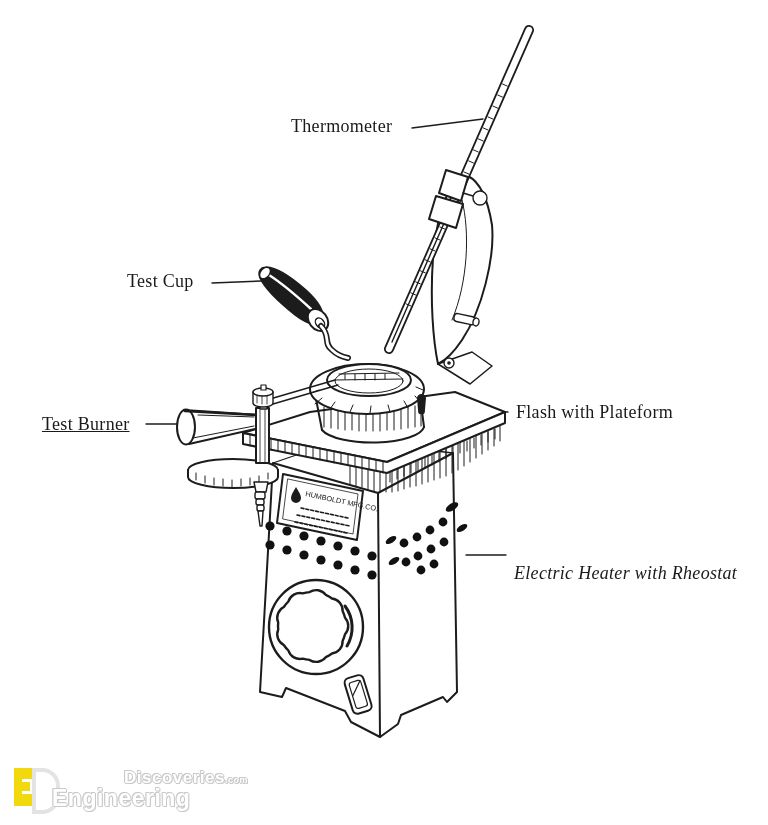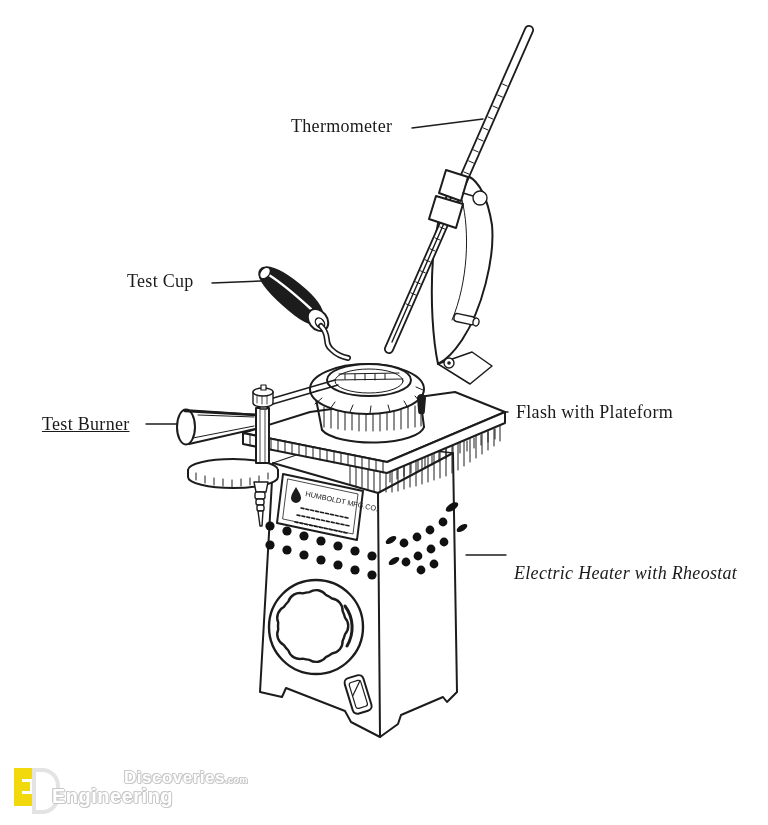--- a/index.html
+++ b/index.html
@@ -12,21 +12,21 @@
   .watermark{position:absolute;left:10px;top:764px;width:230px;height:58px;
              font-family:"Liberation Sans", sans-serif;}
   .wm-part{position:absolute;}
   .e-bar{position:absolute;background:#f2d90e;}
   .d-shape{position:absolute;left:16px;top:0;width:20px;height:38px;border:4px solid #e3e3e3;
            border-radius:0 18px 18px 0;background:transparent;}
   .wm-text{position:absolute;font-weight:bold;color:#ffffff;
            text-shadow:1px 0 #c9c9c9,-1px 0 #c9c9c9,0 1px #c9c9c9,0 -1px #c9c9c9,1px 1px #c9c9c9,-1px -1px #c9c9c9;}
   .wm-top{left:96px;top:4px;font-size:17px;letter-spacing:.5px;margin-left:18px;}
   .wm-suffix{font-size:9px;}
-  .wm-bottom{left:42px;top:21px;font-size:20px;letter-spacing:.5px;text-align:right;}
+  .wm-bottom{left:42px;top:21px;font-size:23px;letter-spacing:.5px;text-align:right;}
 </style>
 </head>
 <body>
 
 <div id="canvas">
 
 <svg width="768" height="825" viewBox="0 0 768 825">
   <g stroke="#1c1c1c" fill="none" stroke-linecap="round" stroke-linejoin="round">
 
     <g stroke-width="1.4">

